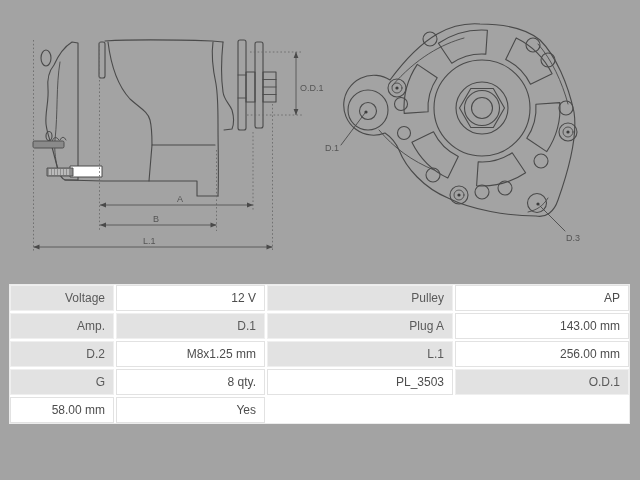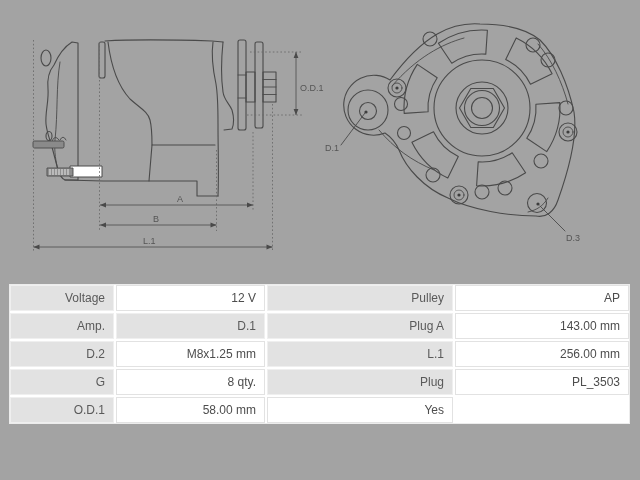--- a/index.html
+++ b/index.html
@@ -181,21 +181,20 @@
     <div class="cell lbl">Plug A</div>
     <div class="cell val">143.00 mm</div>
     <div class="cell lbl">D.2</div>
     <div class="cell val">M8x1.25 mm</div>
 
     <div class="cell lbl">L.1</div>
     <div class="cell val">256.00 mm</div>
 
     <div class="cell lbl">G</div>
     <div class="cell val">8 qty.</div>
-    <div class="cell lbl">Plug</div>
     <div class="cell val">PL_3503</div>
 
     <div class="cell lbl">O.D.1</div>
     <div class="cell val">58.00 mm</div>
     <div class="cell val">Yes</div>
   </div>
 
 </div>
 
 </body></html>

